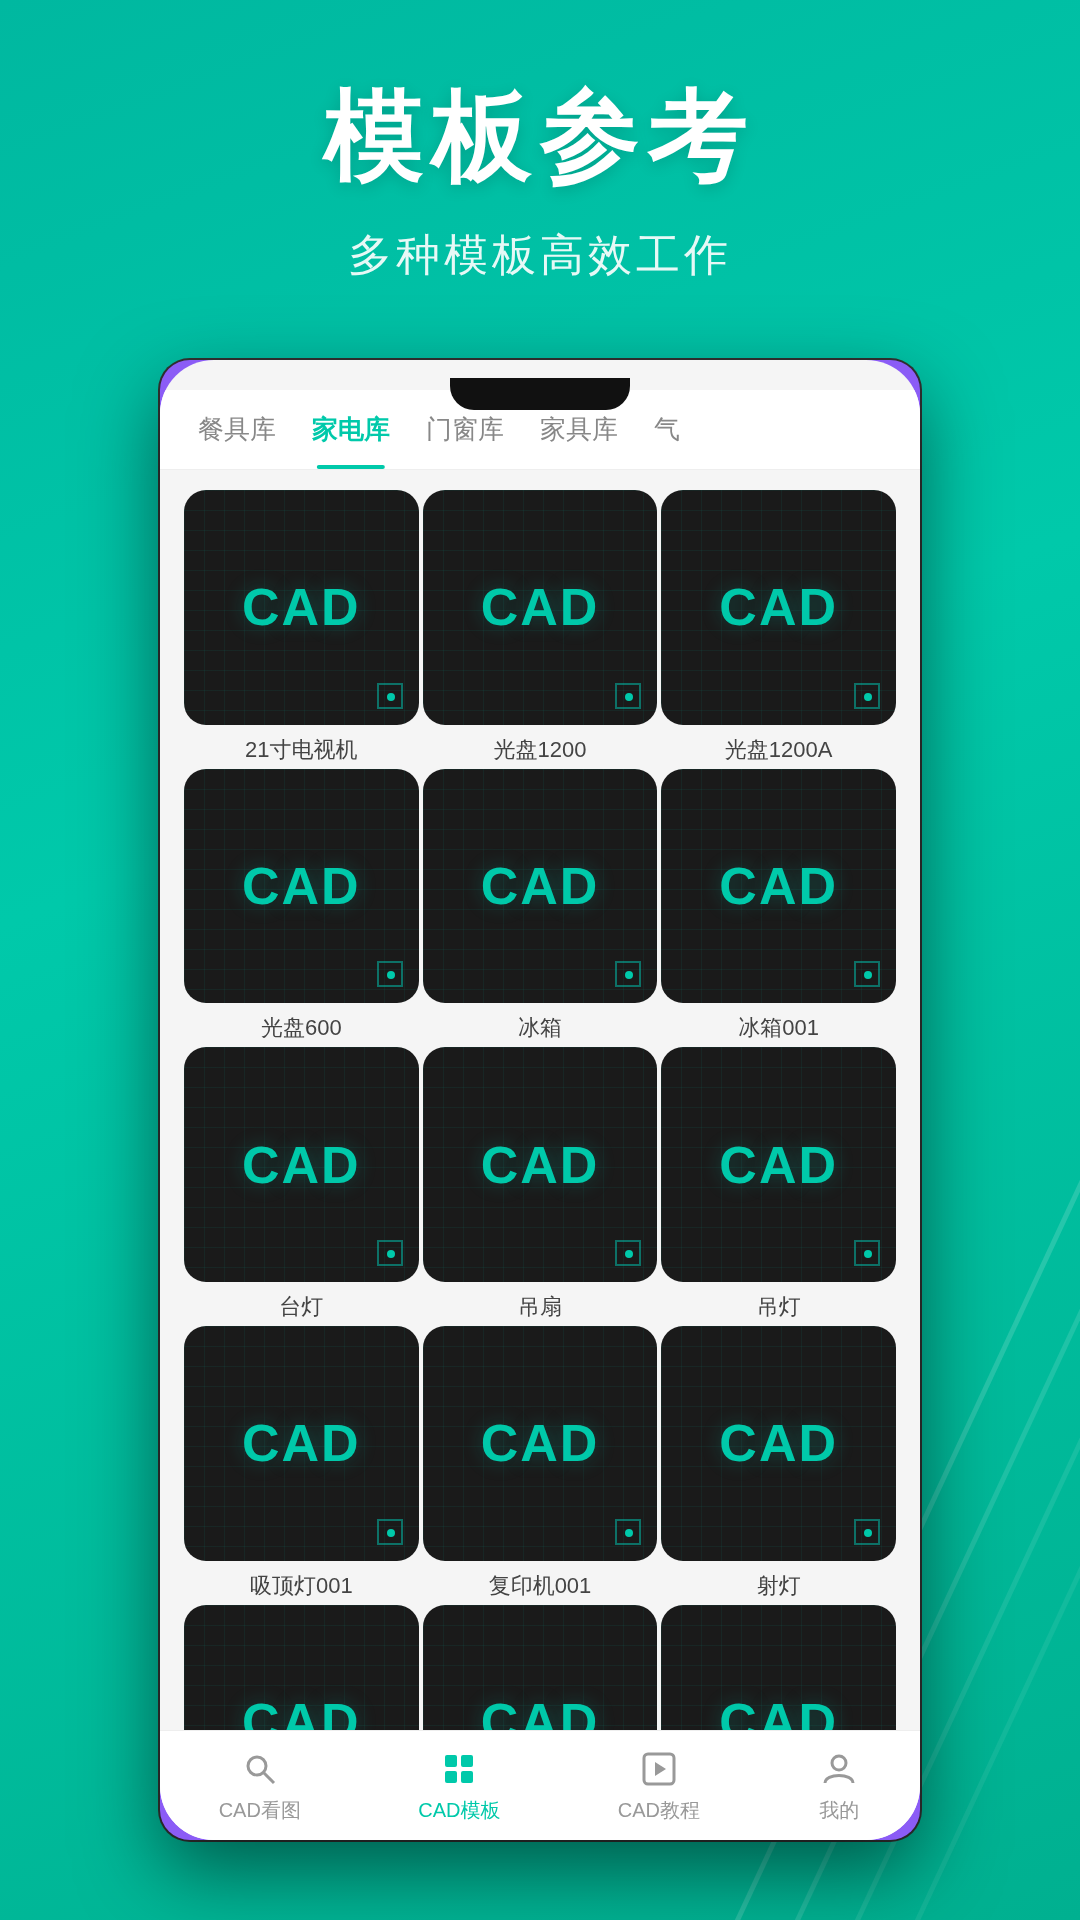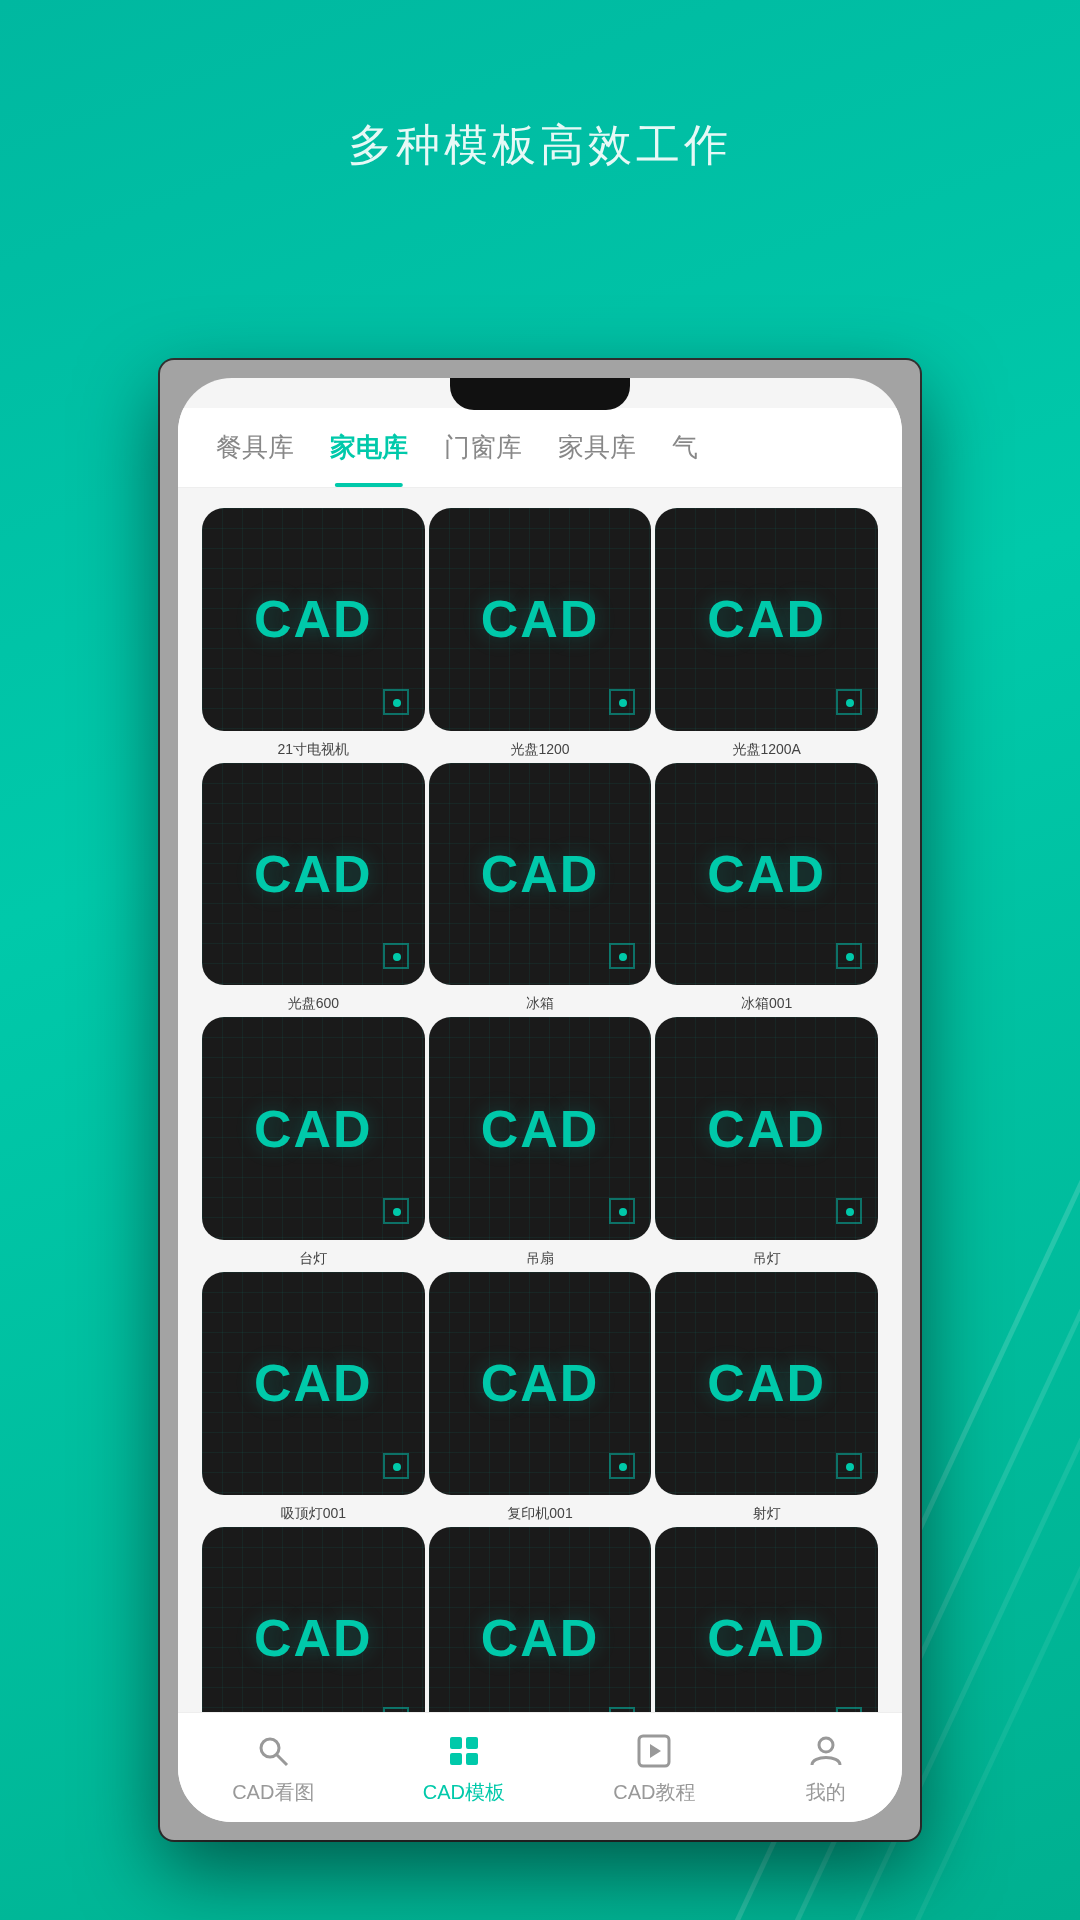--- a/index.html
+++ b/index.html
@@ -41,23 +41,22 @@
       top: 360px;
       left: 50%;
       transform: translateX(-50%);
       width: 760px;
       height: 1480px;
     }
 
     .phone-outer {
       width: 100%;
       height: 100%;
-      background: #a3a3a3;
-      border-radius: 14px;
-      padding: 18px;
+      background: #8b5cf6;
+      border-radius: 30px;
       box-shadow: 0 30px 80px rgba(0,0,0,0.5), 0 0 0 2px #333;
       position: relative;
     }
 
     
     .phone-notch {
       position: absolute;
       top: 18px;
       left: 50%;
       transform: translateX(-50%);
@@ -184,21 +183,21 @@
     .cad-label {
       font-size: 52px;
       font-weight: 900;
       color: #00c9aa;
       letter-spacing: 2px;
       z-index: 1;
       text-shadow: 0 0 20px rgba(0,200,180,0.3);
     }
 
     .item-name {
-      font-size: 14px;
+      font-size: 22px;
       color: #444;
       margin-top: 10px;
       text-align: center;
     }
 
     
     .bottom-nav {
       background: white;
       height: 110px;
       display: flex;
@@ -241,20 +240,21 @@
 <body>
 
 <div style="position:absolute;top:0;right:0;width:350px;height:100%;overflow:hidden;pointer-events:none;">
   <div style="position:absolute;width:5px;height:200%;background:rgba(255,255,255,0.15);transform:rotate(25deg);right:200px;top:-300px;"></div>
   <div style="position:absolute;width:5px;height:200%;background:rgba(255,255,255,0.12);transform:rotate(25deg);right:140px;top:-300px;"></div>
   <div style="position:absolute;width:5px;height:200%;background:rgba(255,255,255,0.09);transform:rotate(25deg);right:80px;top:-300px;"></div>
   <div style="position:absolute;width:5px;height:200%;background:rgba(255,255,255,0.07);transform:rotate(25deg);right:20px;top:-300px;"></div>
 </div>
 
 <div class="header-section">
+  <div class="main-title">模板参考</div>
   <div class="sub-title">多种模板高效工作</div>
 </div>
 
 <div class="phone-wrap">
   <div class="phone-outer">
     <div class="phone-notch"></div>
     <div class="phone-screen">
 
       <div class="tabs-bar">
         <div class="tab-item">餐具库</div>

